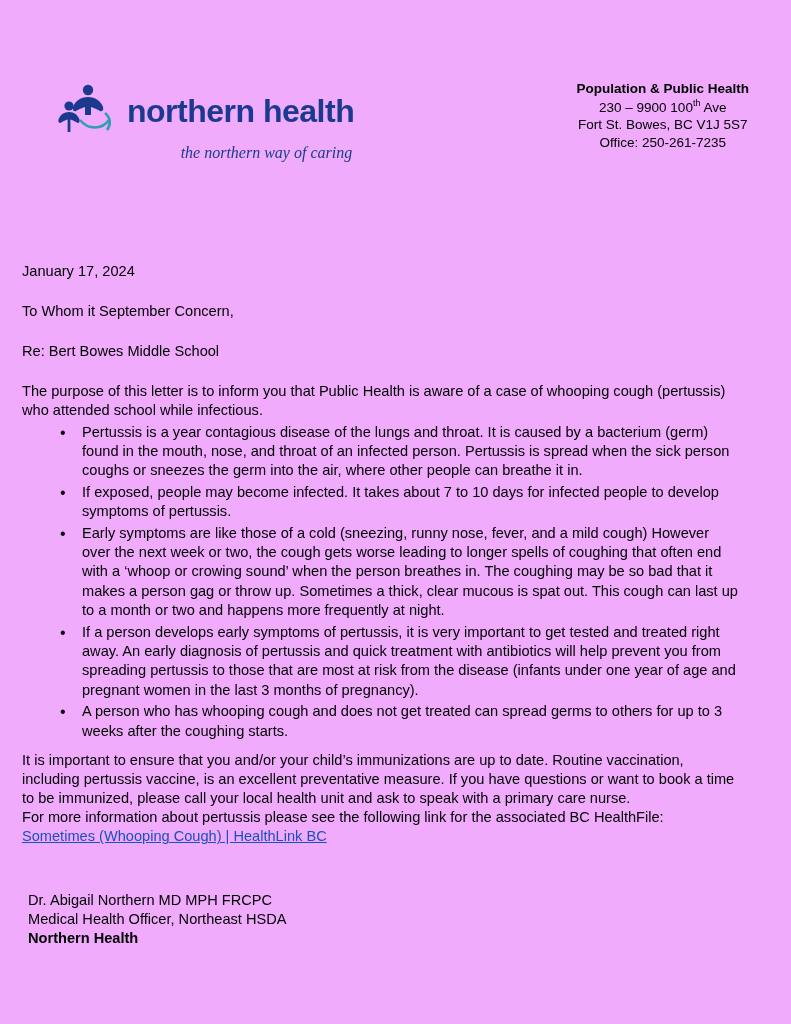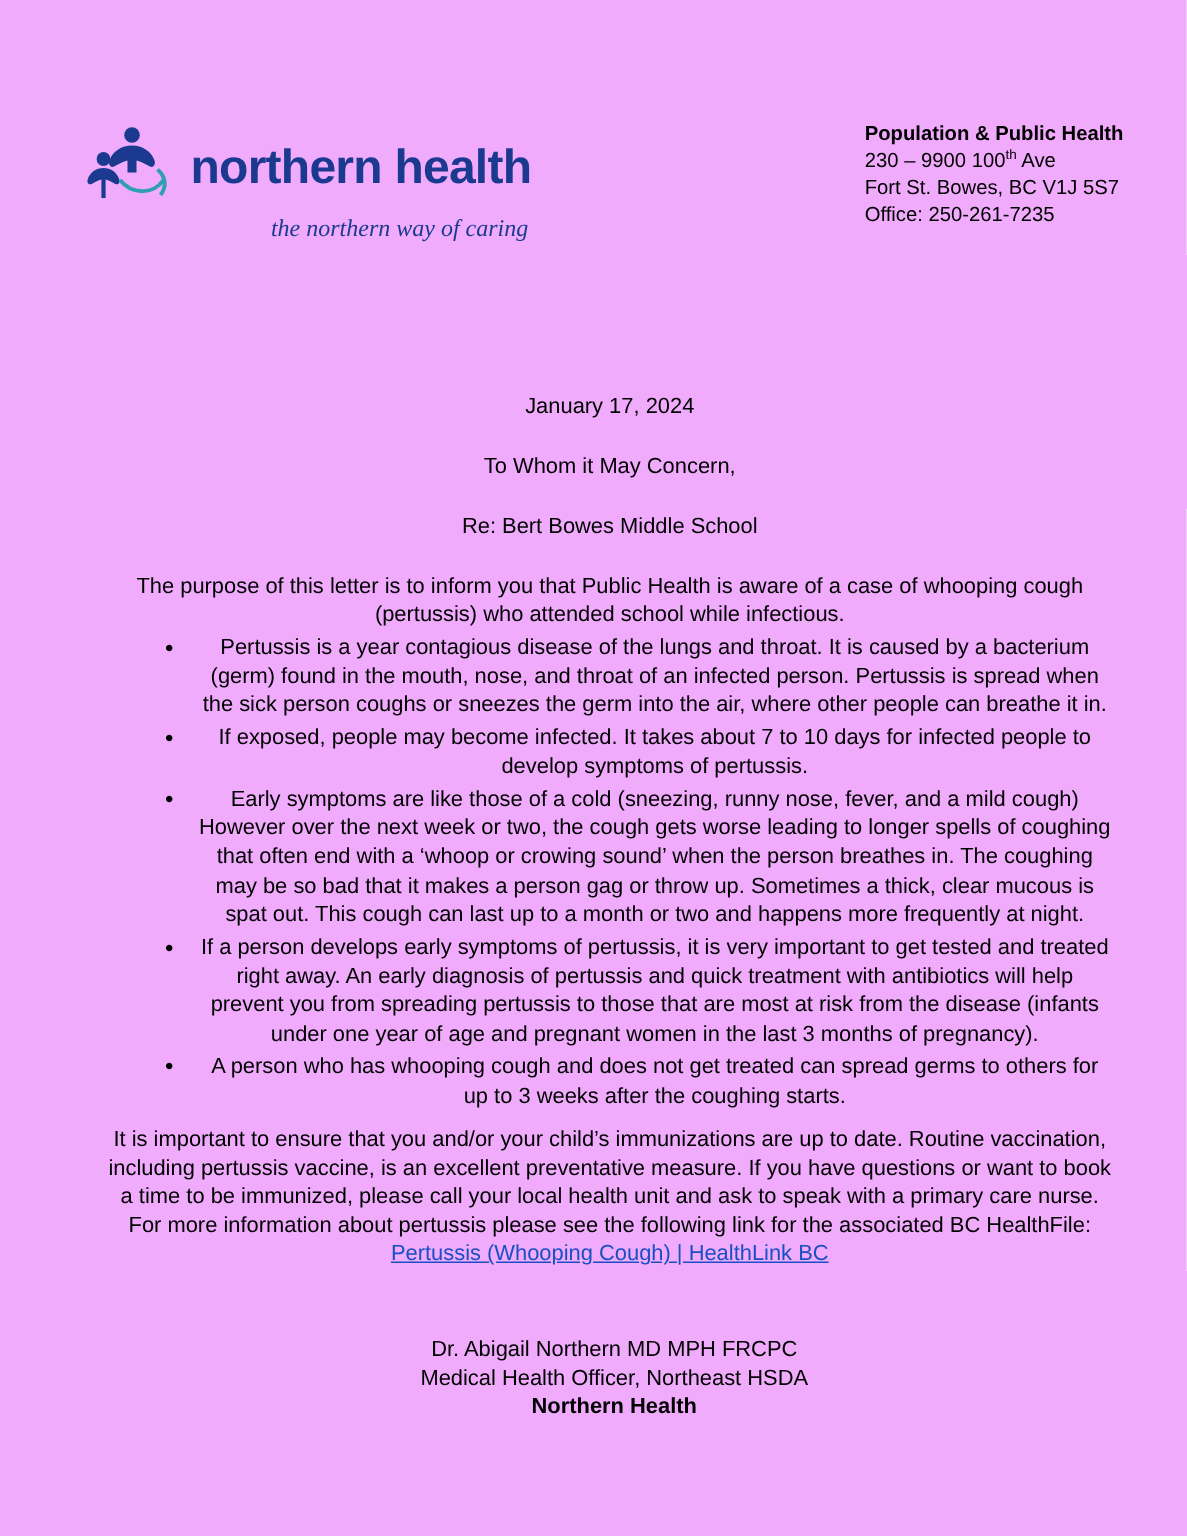--- a/index.html
+++ b/index.html
@@ -58,39 +58,38 @@
     font-size: 16px;
     font-style: italic;
     color: #1b3a8f;
     align-self: flex-end;
     margin-top: 2px;
     margin-right: 2px;
     font-family: Liberation Serif, serif;
   }
 
   .address-block {
-    text-align: left;
+    text-align: center;
     font-size: 13.5px;
     line-height: 1.32;
     padding-top: 10px;
   }
   .address-block .addr-title {
     font-weight: bold;
   }
   .address-block sup {
     font-size: 9px;
     vertical-align: super;
   }
 
   
   .content {
-    padding: 0 50px 0 72px;
+    padding: 0 50px 0 22px;
     font-size: 14.6px;
     line-height: 1.31;
-    text-align: center;
   }
   .spacer-top { height: 100px; }
 
   .line { margin: 0 0 21px 0; }
   .para { margin: 0 0 2px 0; }
   .para-tight { margin: 0; }
 
   ul.bullets {
     margin: 2px 0 10px 0;
     padding-left: 38px;
@@ -155,40 +154,40 @@
       <div>Office: 250-261-7235</div>
     </div>
   </div>
 
   <div class="spacer-top"></div>
 
   <div class="content">
 
     <p class="line">January 17, 2024</p>
 
-    <p class="line">To Whom it May Concern,</p>
+    <p class="line">To Whom it September Concern,</p>
 
     <p class="line">Re: Bert Bowes Middle School</p>
 
     <p class="para">The purpose of this letter is to inform you that Public Health is aware of a case of whooping cough (pertussis) who attended school while infectious.</p>
 
     <ul class="bullets">
       <li>Pertussis is a year contagious disease of the lungs and throat. It is caused by a bacterium (germ) found in the mouth, nose, and throat of an infected person. Pertussis is spread when the sick person coughs or sneezes the germ into the air, where other people can breathe it in.</li>
       <li>If exposed, people may become infected. It takes about 7 to 10 days for infected people to develop symptoms of pertussis.</li>
       <li>Early symptoms are like those of a cold (sneezing, runny nose, fever, and a mild cough) However over the next week or two, the cough gets worse leading to longer spells of coughing that often end with a ‘whoop or crowing sound’ when the person breathes in. The coughing may be so bad that it makes a person gag or throw up. Sometimes a thick, clear mucous is spat out. This cough can last up to a month or two and happens more frequently at night.</li>
       <li>If a person develops early symptoms of pertussis, it is very important to get tested and treated right away. An early diagnosis of pertussis and quick treatment with antibiotics will help prevent you from spreading pertussis to those that are most at risk from the disease (infants under one year of age and pregnant women in the last 3 months of pregnancy).</li>
       <li>A person who has whooping cough and does not get treated can spread germs to others for up to 3 weeks after the coughing starts.</li>
     </ul>
 
     <p class="para-tight">It is important to ensure that you and/or your child’s immunizations are up to date. Routine vaccination, including pertussis vaccine, is an excellent preventative measure. If you have questions or want to book a time to be immunized, please call your local health unit and ask to speak with a primary care nurse.</p>
 
     <p class="para-tight">For more information about pertussis please see the following link for the associated BC HealthFile:</p>
 
     <p class="para-tight">
-      <a class="doc-link" href="#">Pertussis (Whooping Cough) | HealthLink BC</a>
+      <a class="doc-link" href="#">Sometimes (Whooping Cough) | HealthLink BC</a>
     </p>
 
     <div class="sig-gap"></div>
 
     <div class="sig-indent">
       <div class="sig-gap"></div>
       <p class="sig-name">Dr. Abigail Northern MD MPH FRCPC</p>
       <p class="sig-name">Medical Health Officer, Northeast HSDA</p>
       <p class="sig-name bold">Northern Health</p>
     </div>

